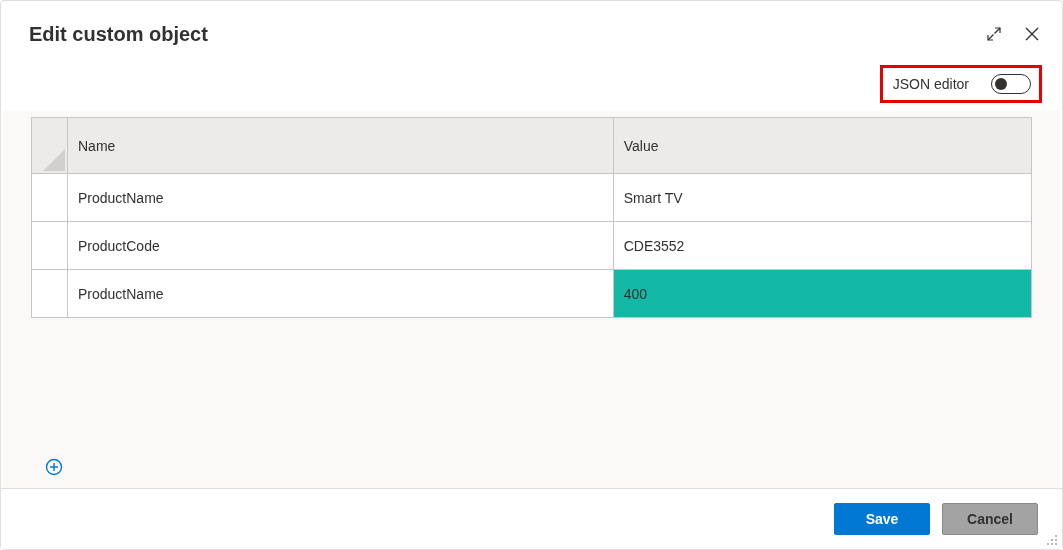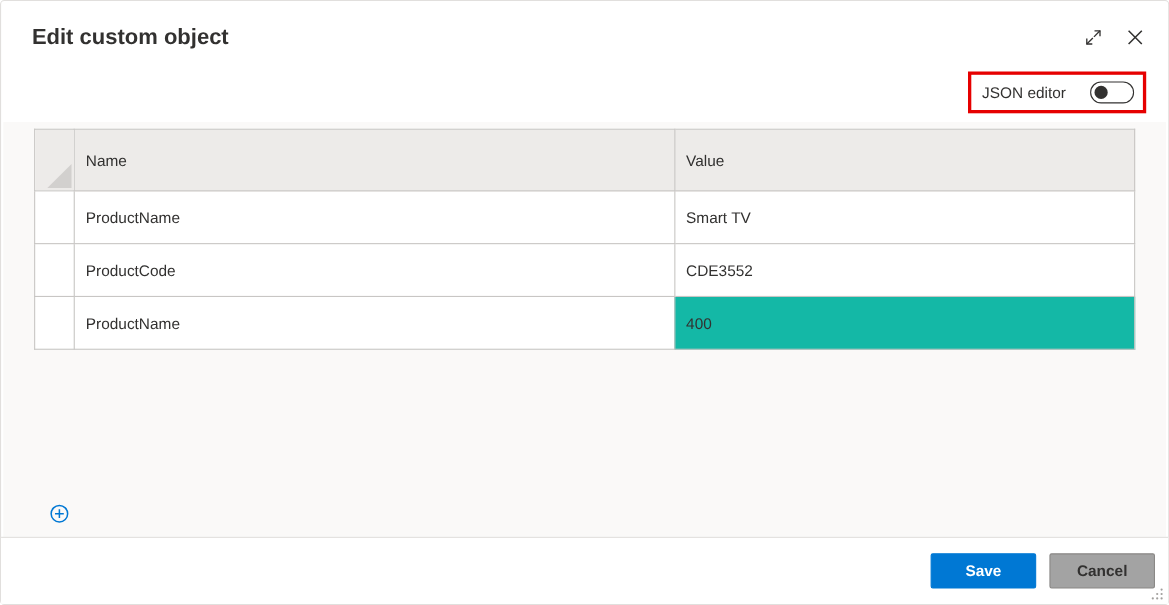--- a/index.html
+++ b/index.html
@@ -131,21 +131,21 @@
       padding: 10px 0 12px 14px;
     }
     .add-icon {
       width: 18px;
       height: 18px;
       cursor: pointer;
       color: #0078d4;
     }
     .footer {
       border-top: 1px solid #e1dfdd;
-      padding: 14px 12px;
+      padding: 14px 24px;
       display: flex;
       justify-content: flex-end;
       gap: 12px;
       background: #fff;
       position: relative;
     }
     .btn {
       min-width: 96px;
       height: 32px;
       border-radius: 2px;

